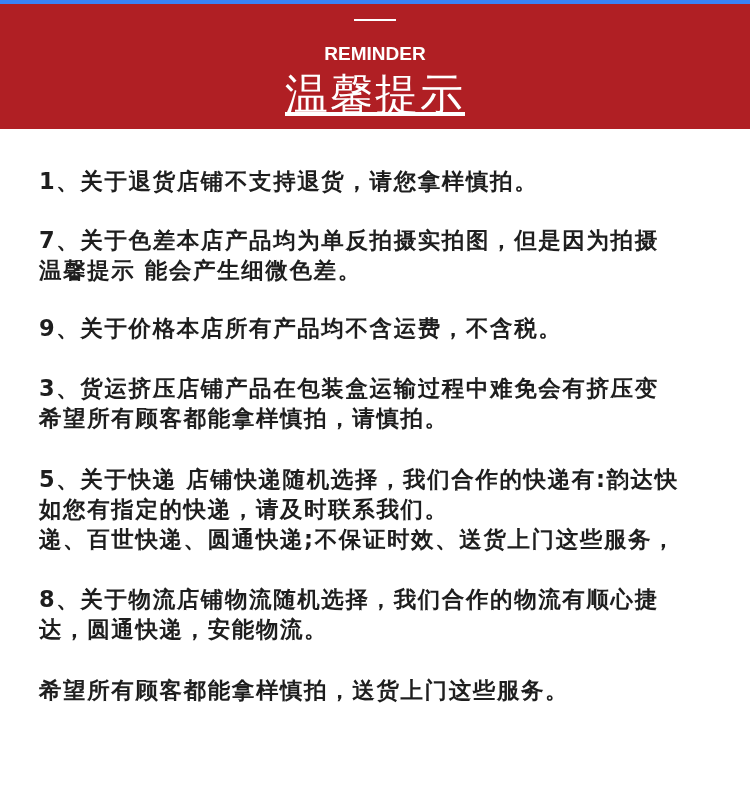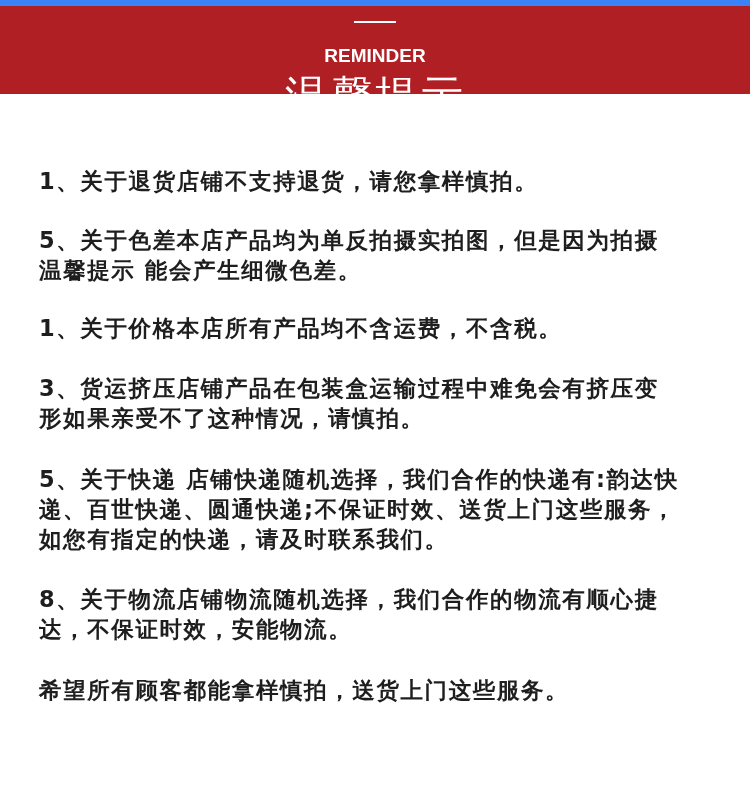--- a/index.html
+++ b/index.html
@@ -1,34 +1,34 @@
 <!DOCTYPE html>
 <html><head>
   <meta charset="utf-8">
   <style>
     html, body { margin: 0; padding: 0; }
     body {
       width: 750px; height: 794px; background: #ffffff; overflow: hidden;
       font-family: "DejaVu Sans", "Liberation Sans", sans-serif;
     }
     .header {
-      position: absolute; left: 0; top: 0; width: 750px; height: 94px;
-      background: #b01f24; border-top: 6px solid #3b82f6; box-sizing: border-box;
+      position: absolute; left: 0; top: 0; width: 750px; height: 129px;
+      background: #b01f24; border-top: 4px solid #3b82f6; box-sizing: border-box;
     }
     .header-line {
       position: absolute; left: 354px; top: 15px; width: 42px; height: 2px; background: #ffffff;
     }
     .header-en {
       position: absolute; left: 0; top: 39px; width: 750px; text-align: center;
       color: #ffffff; font-family: "Liberation Sans", sans-serif; font-weight: bold;
       font-size: 19px; letter-spacing: 0px;
     }
     .header-zh {
       position: absolute; left: 0; top: 64px; width: 750px; text-align: center;
-      color: #ffffff; font-size: 43px; font-weight: normal; letter-spacing: 2px; line-height: 52px;
+      color: #ffffff; font-size: 43px; font-weight: normal; letter-spacing: 2px; line-height: 52px; text-decoration: underline;
     }
     .notes { position: absolute; left: 38px; top: 0; width: 680px; }
     .note {
       position: absolute; left: 1px; width: 680px;
       color: #1e1e1e; font-size: 22.5px; font-weight: bold; line-height: 30px;
       letter-spacing: 1.6px; white-space: nowrap;
     }
   </style>
 </head>
 <body>
@@ -37,35 +37,35 @@
   <div class="header-line"></div>
   <div class="header-en">REMINDER</div>
   <div class="header-zh">温馨提示</div>
 </div>
 
 <div class="notes">
   <div class="note" style="top:166px">
     <div>1、关于退货店铺不支持退货，请您拿样慎拍。</div>
   </div>
   <div class="note" style="top:225px">
-    <div>5、关于色差本店产品均为单反拍摄实拍图，但是因为拍摄</div>
+    <div>7、关于色差本店产品均为单反拍摄实拍图，但是因为拍摄</div>
     <div>温馨提示 能会产生细微色差。</div>
   </div>
   <div class="note" style="top:313px">
-    <div>1、关于价格本店所有产品均不含运费，不含税。</div>
+    <div>9、关于价格本店所有产品均不含运费，不含税。</div>
   </div>
   <div class="note" style="top:373px">
     <div>3、货运挤压店铺产品在包装盒运输过程中难免会有挤压变</div>
-    <div>形如果亲受不了这种情况，请慎拍。</div>
+    <div>希望所有顾客都能拿样慎拍，请慎拍。</div>
   </div>
   <div class="note" style="top:464px">
     <div>5、关于快递 店铺快递随机选择，我们合作的快递有:韵达快</div>
+    <div>如您有指定的快递，请及时联系我们。</div>
     <div>递、百世快递、圆通快递;不保证时效、送货上门这些服务，</div>
-    <div>如您有指定的快递，请及时联系我们。</div>
   </div>
   <div class="note" style="top:584px">
     <div>8、关于物流店铺物流随机选择，我们合作的物流有顺心捷</div>
-    <div>达，不保证时效，安能物流。</div>
+    <div>达，圆通快递，安能物流。</div>
   </div>
   <div class="note" style="top:675px">
     <div>希望所有顾客都能拿样慎拍，送货上门这些服务。</div>
   </div>
 </div>
 
 </body></html>

